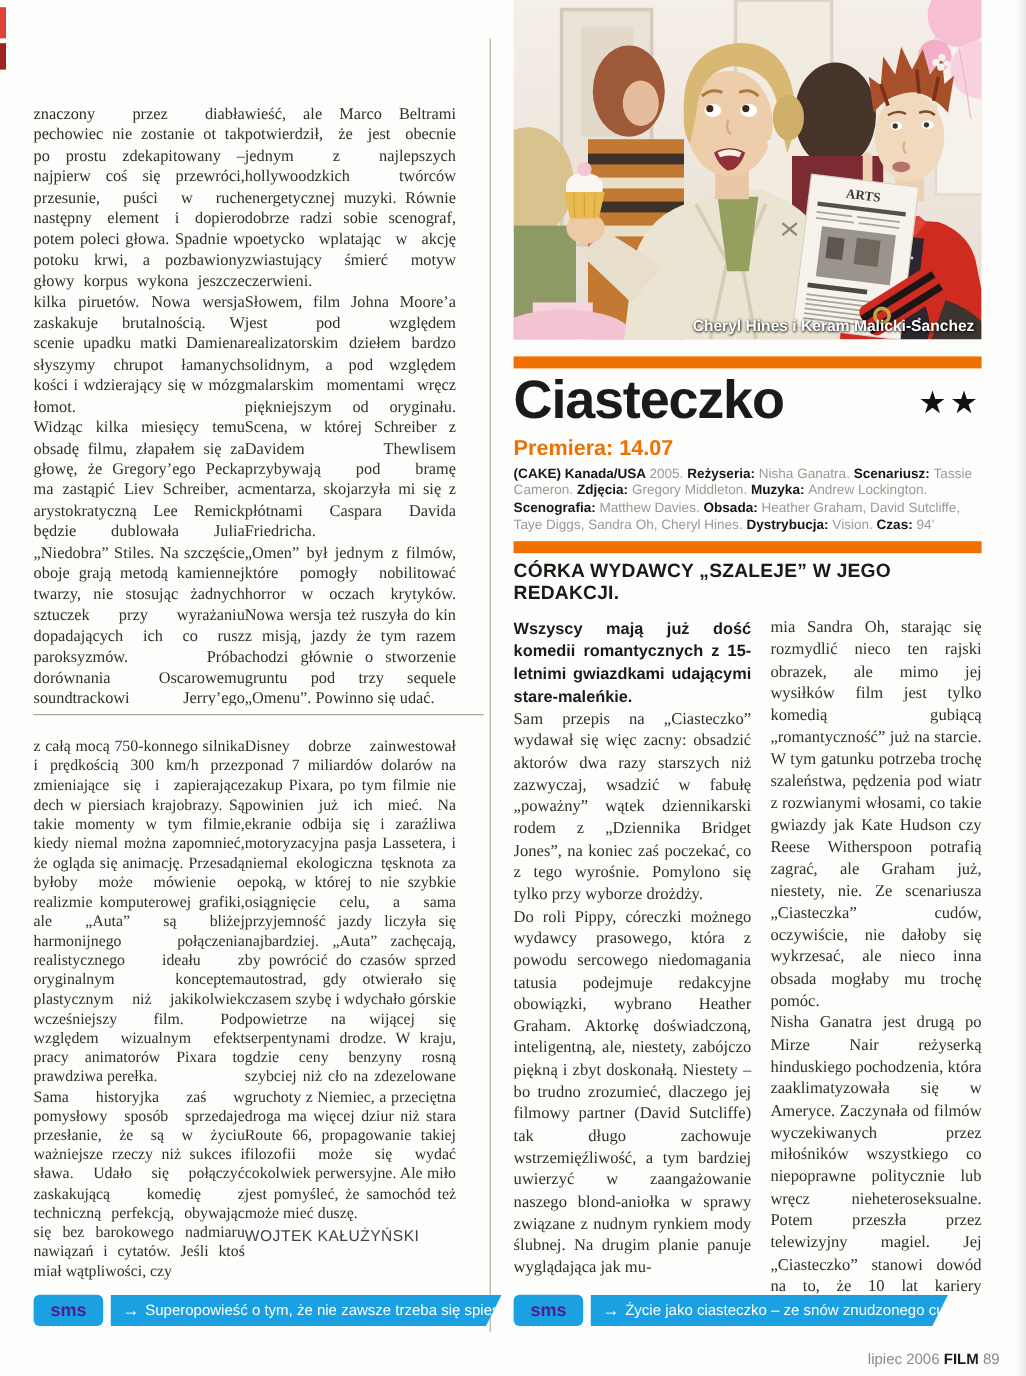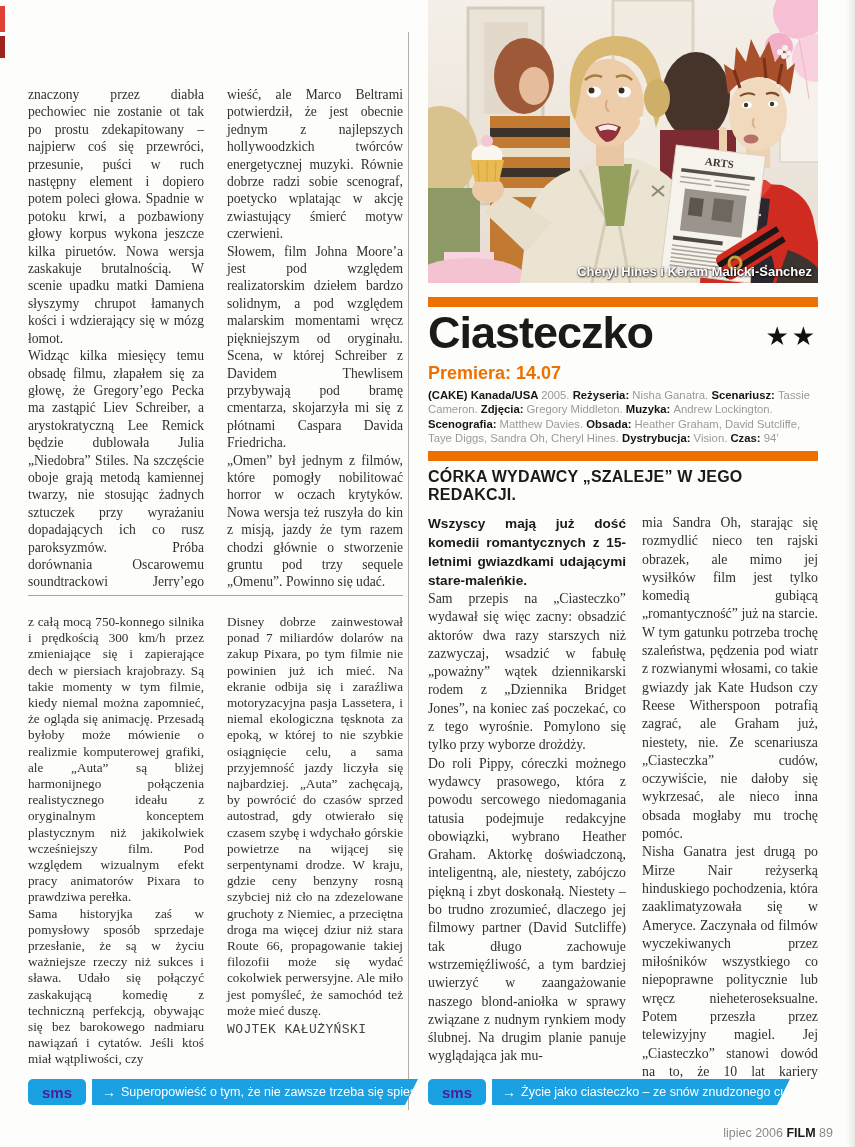--- a/index.html
+++ b/index.html
@@ -8,26 +8,26 @@
   .edge-shade{position:absolute;top:0;right:0;width:9px;height:100%;
         background:linear-gradient(to right,rgba(0,0,0,0),rgba(0,0,0,0.08));}
   .reg-mark{position:absolute;left:0;width:5px;}
   .reg-red{top:6px;height:26px;background:#e04136;}
   .reg-dark{top:36px;height:22px;background:#9c241c;}
 
   .vrule{position:absolute;left:408px;top:32px;width:1px;height:1078px;background:#b3afa8;}
 
   
   .story{position:absolute;left:28px;width:375px;display:grid;
-         grid-template-columns:176px 176px;column-gap:23px;overflow:hidden;}
+         grid-template-columns:176px 176px;overflow:hidden;}
   .story-top{top:86px;height:502px;}
   .story-bottom{top:614px;height:456px;}
   .story p{margin:0;text-align:justify;font-size:13.6px;line-height:17.4px;}
   .story-bottom p{font-size:13.2px;line-height:16.2px;}
-  .author{font-family:Liberation Mono, monospace;font-size:13px !important;
+  .author{font-family:Liberation Sans, sans-serif;font-size:13px !important;
           letter-spacing:.4px;color:#454341;margin-top:3px !important;text-align:left !important;}
   .story-divider{position:absolute;left:28px;top:595px;width:375px;height:1px;background:#a8a49e;}
 
   
   .sms-bar{position:absolute;display:flex;gap:6px;height:26px;}
   .sms-left{left:28px;top:1079px;width:390px;}
   .sms-right{left:428px;top:1079px;width:362px;}
   .sms-badge{width:58px;height:26px;background:#1ba0e2;border-radius:5px;color:#4c1d95;
              font-family:"Liberation Sans",sans-serif;font-weight:bold;font-size:15px;
              display:flex;align-items:center;justify-content:center;}

